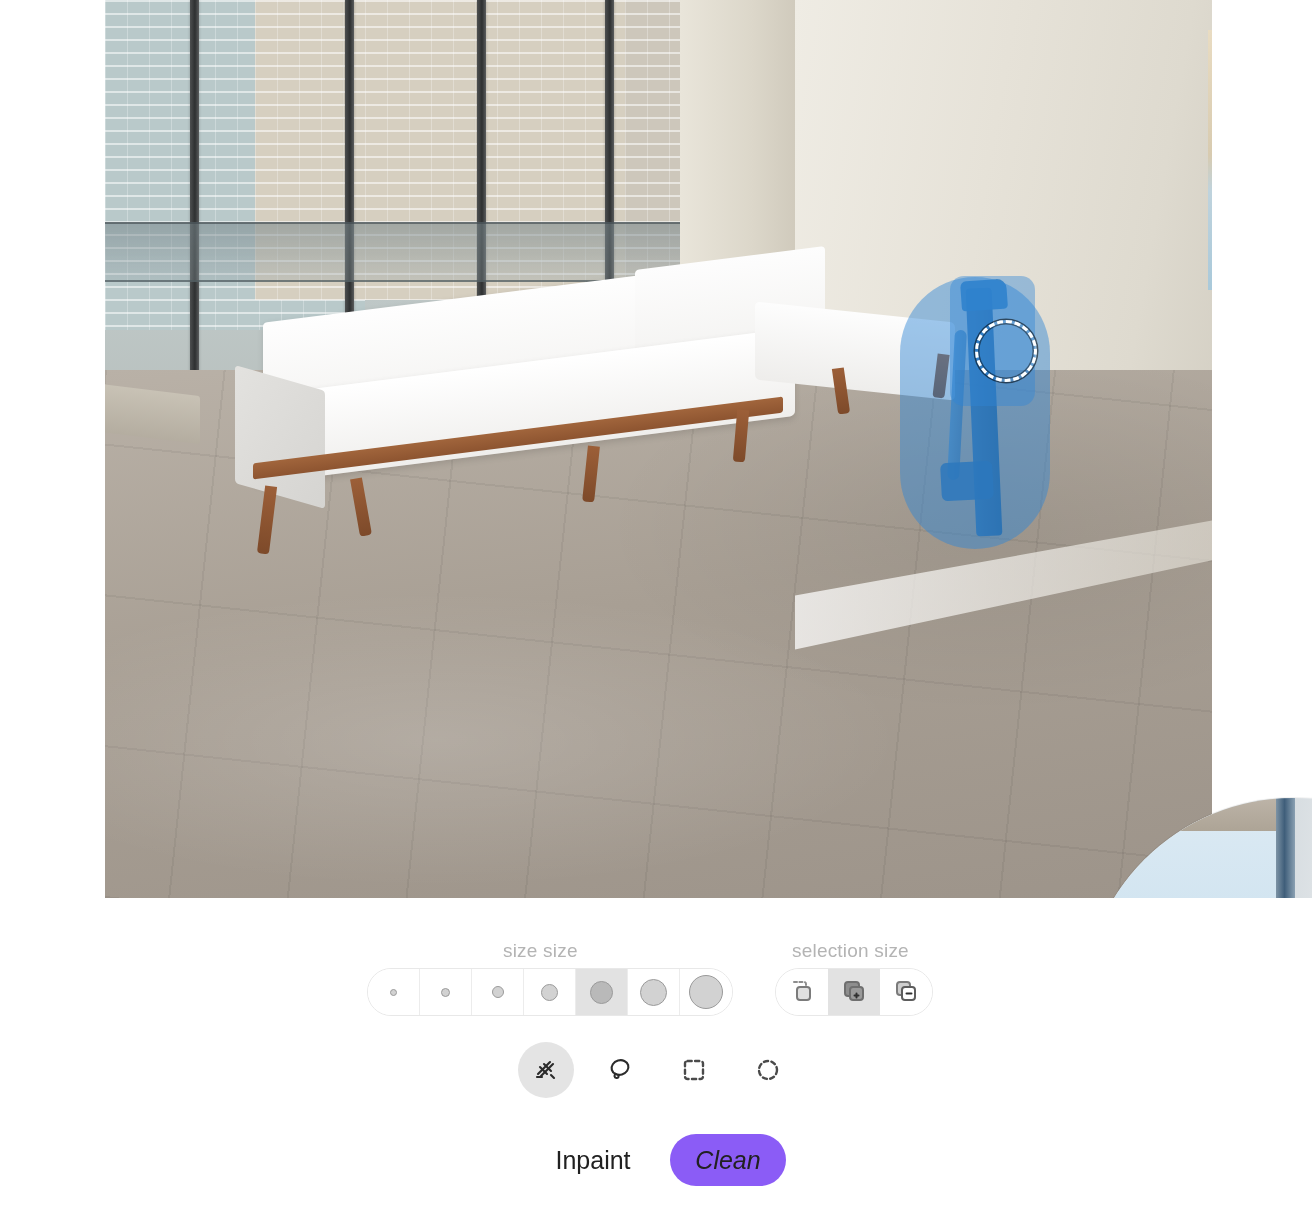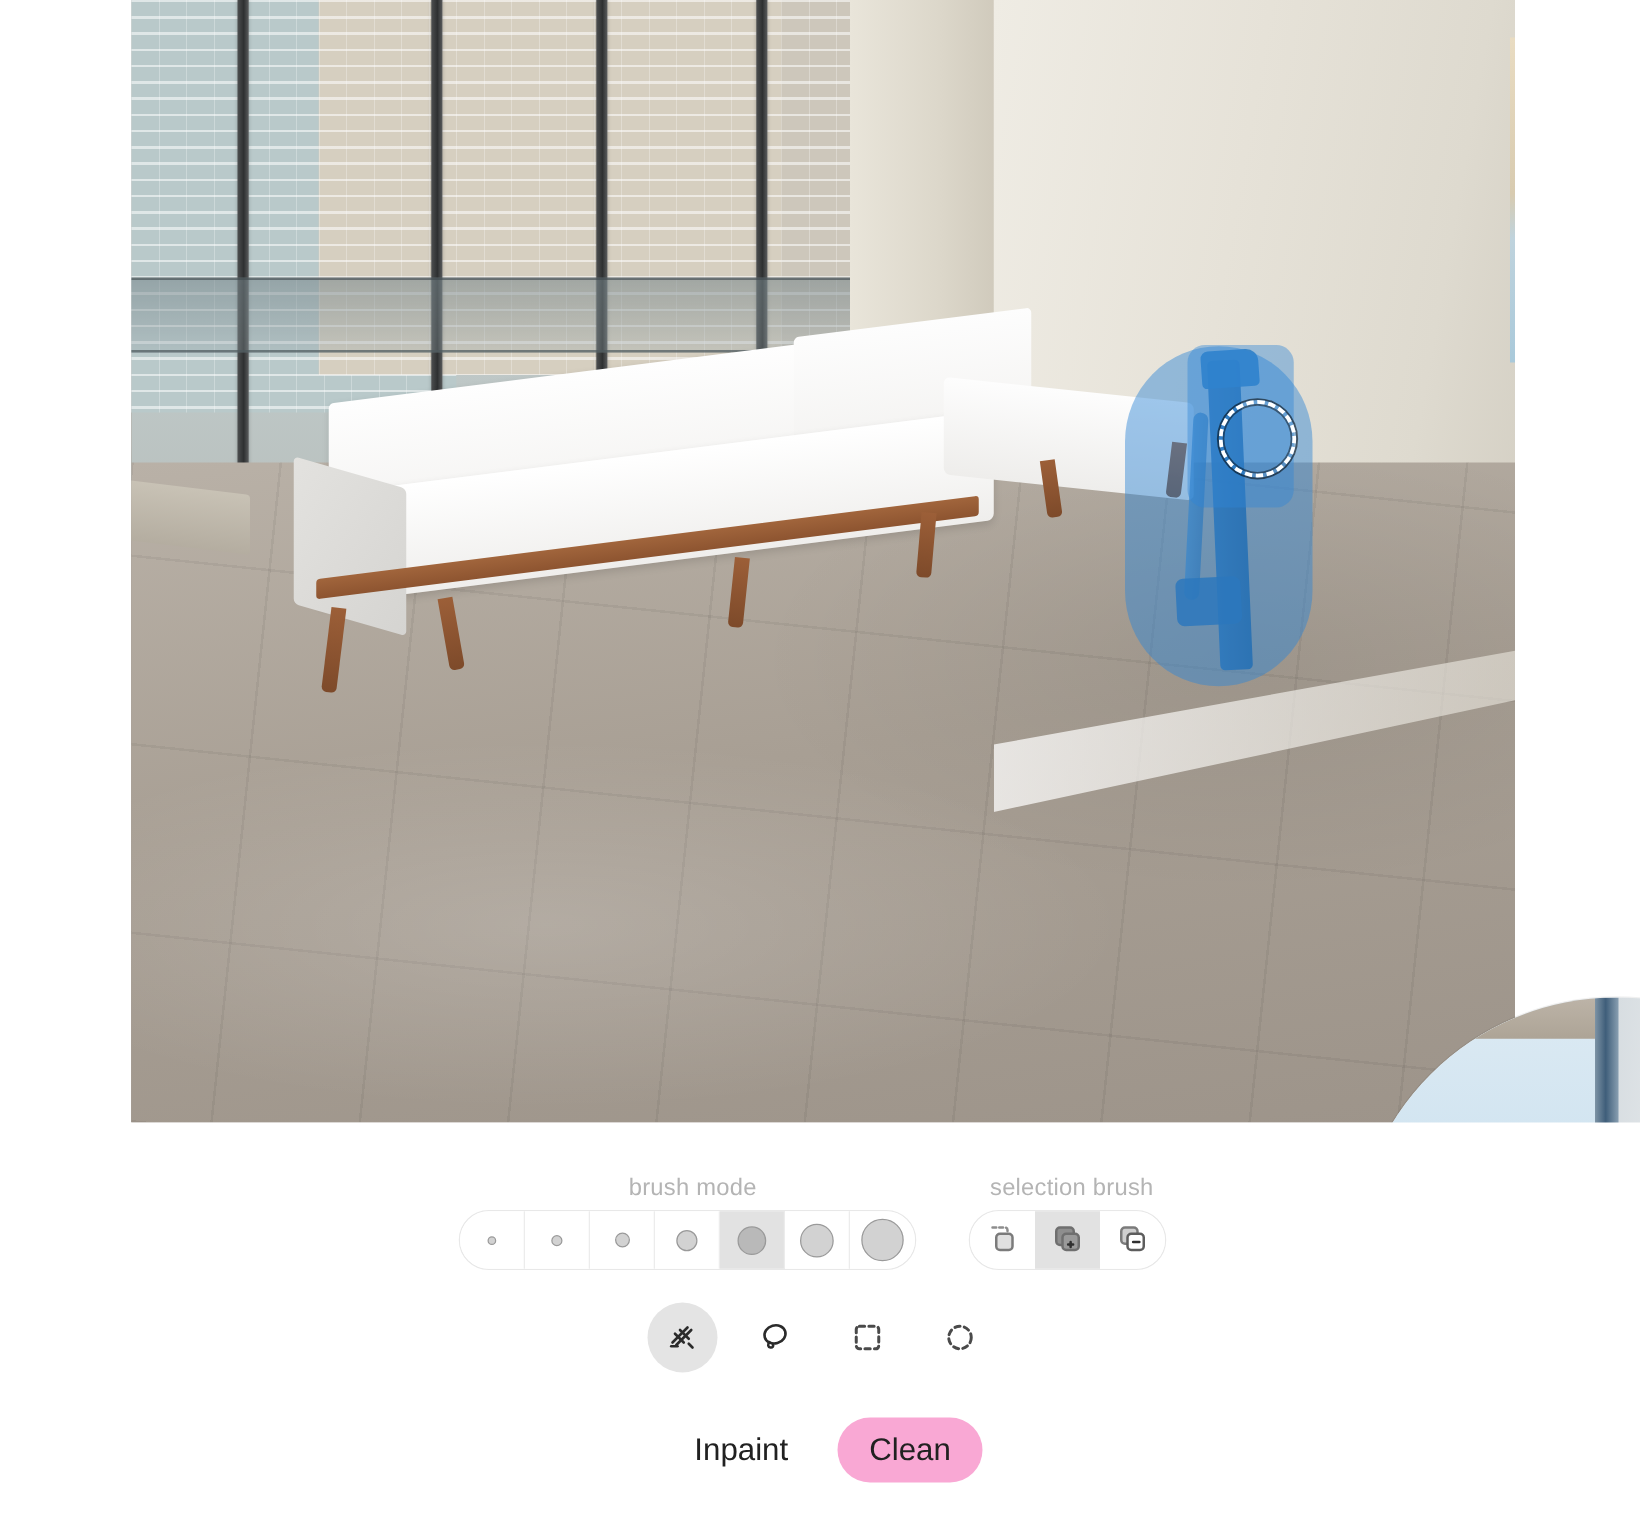--- a/index.html
+++ b/index.html
@@ -349,22 +349,23 @@
     font-size:25px; color:#212121;
     font-family:"Liberation Sans", sans-serif;
     cursor:pointer;
     height:52px;
     border:none;
     background:transparent;
   }
   .act-btn.inpaint { left:552px; top:0; width:82px; }
   .act-btn.clean {
     left:670px; top:0; width:116px;
-    background:#f9a8d4;
+    background:#8b5cf6;
     border-radius:26px;
+    font-style:italic;
   }
 </style>
 </head>
 <body>
 
 <div class="app">
 
   <div class="canvas-wrap">
     <div class="photo">
 
@@ -425,22 +426,22 @@
       <div class="lp-floor"></div>
       <div class="lp-mull"></div>
       <div class="lp-wall"></div>
       <div class="lp-sofa"></div>
     </div>
   </div>
 
   <div class="panel">
 
     <div class="row-labels">
-      <div class="lbl brush">brush mode</div>
-      <div class="lbl selmode">selection brush</div>
+      <div class="lbl brush">size size</div>
+      <div class="lbl selmode">selection size</div>
     </div>
 
     <div class="pill brush-sizes">
       <div class="cell">
         <span class="dot" style="width:7px;height:7px;"></span>
       </div>
       <div class="cell">
         <span class="dot" style="width:9px;height:9px;"></span>
       </div>
       <div class="cell">

